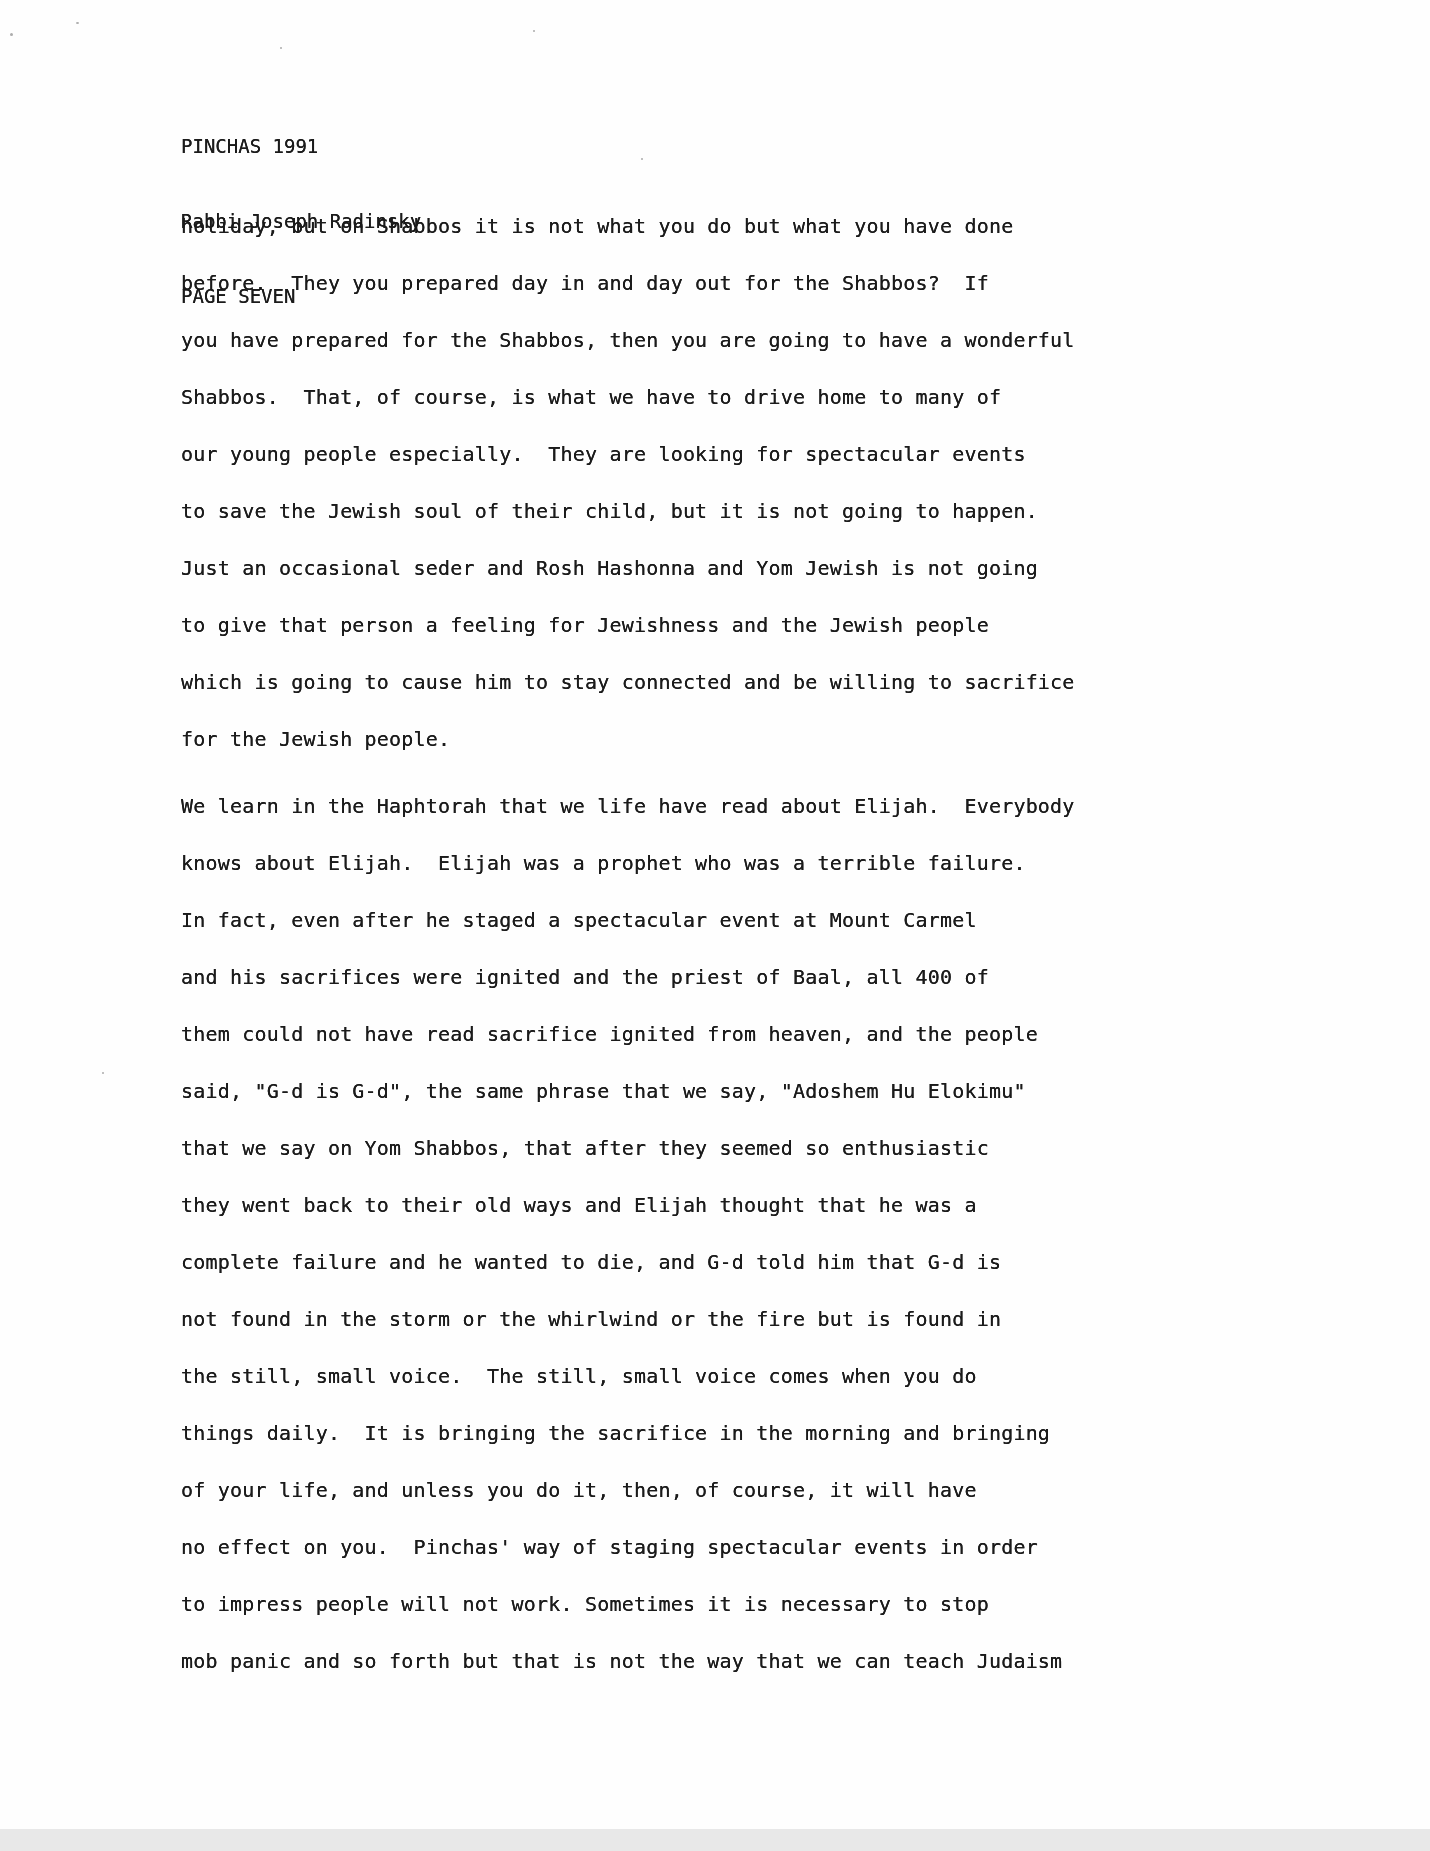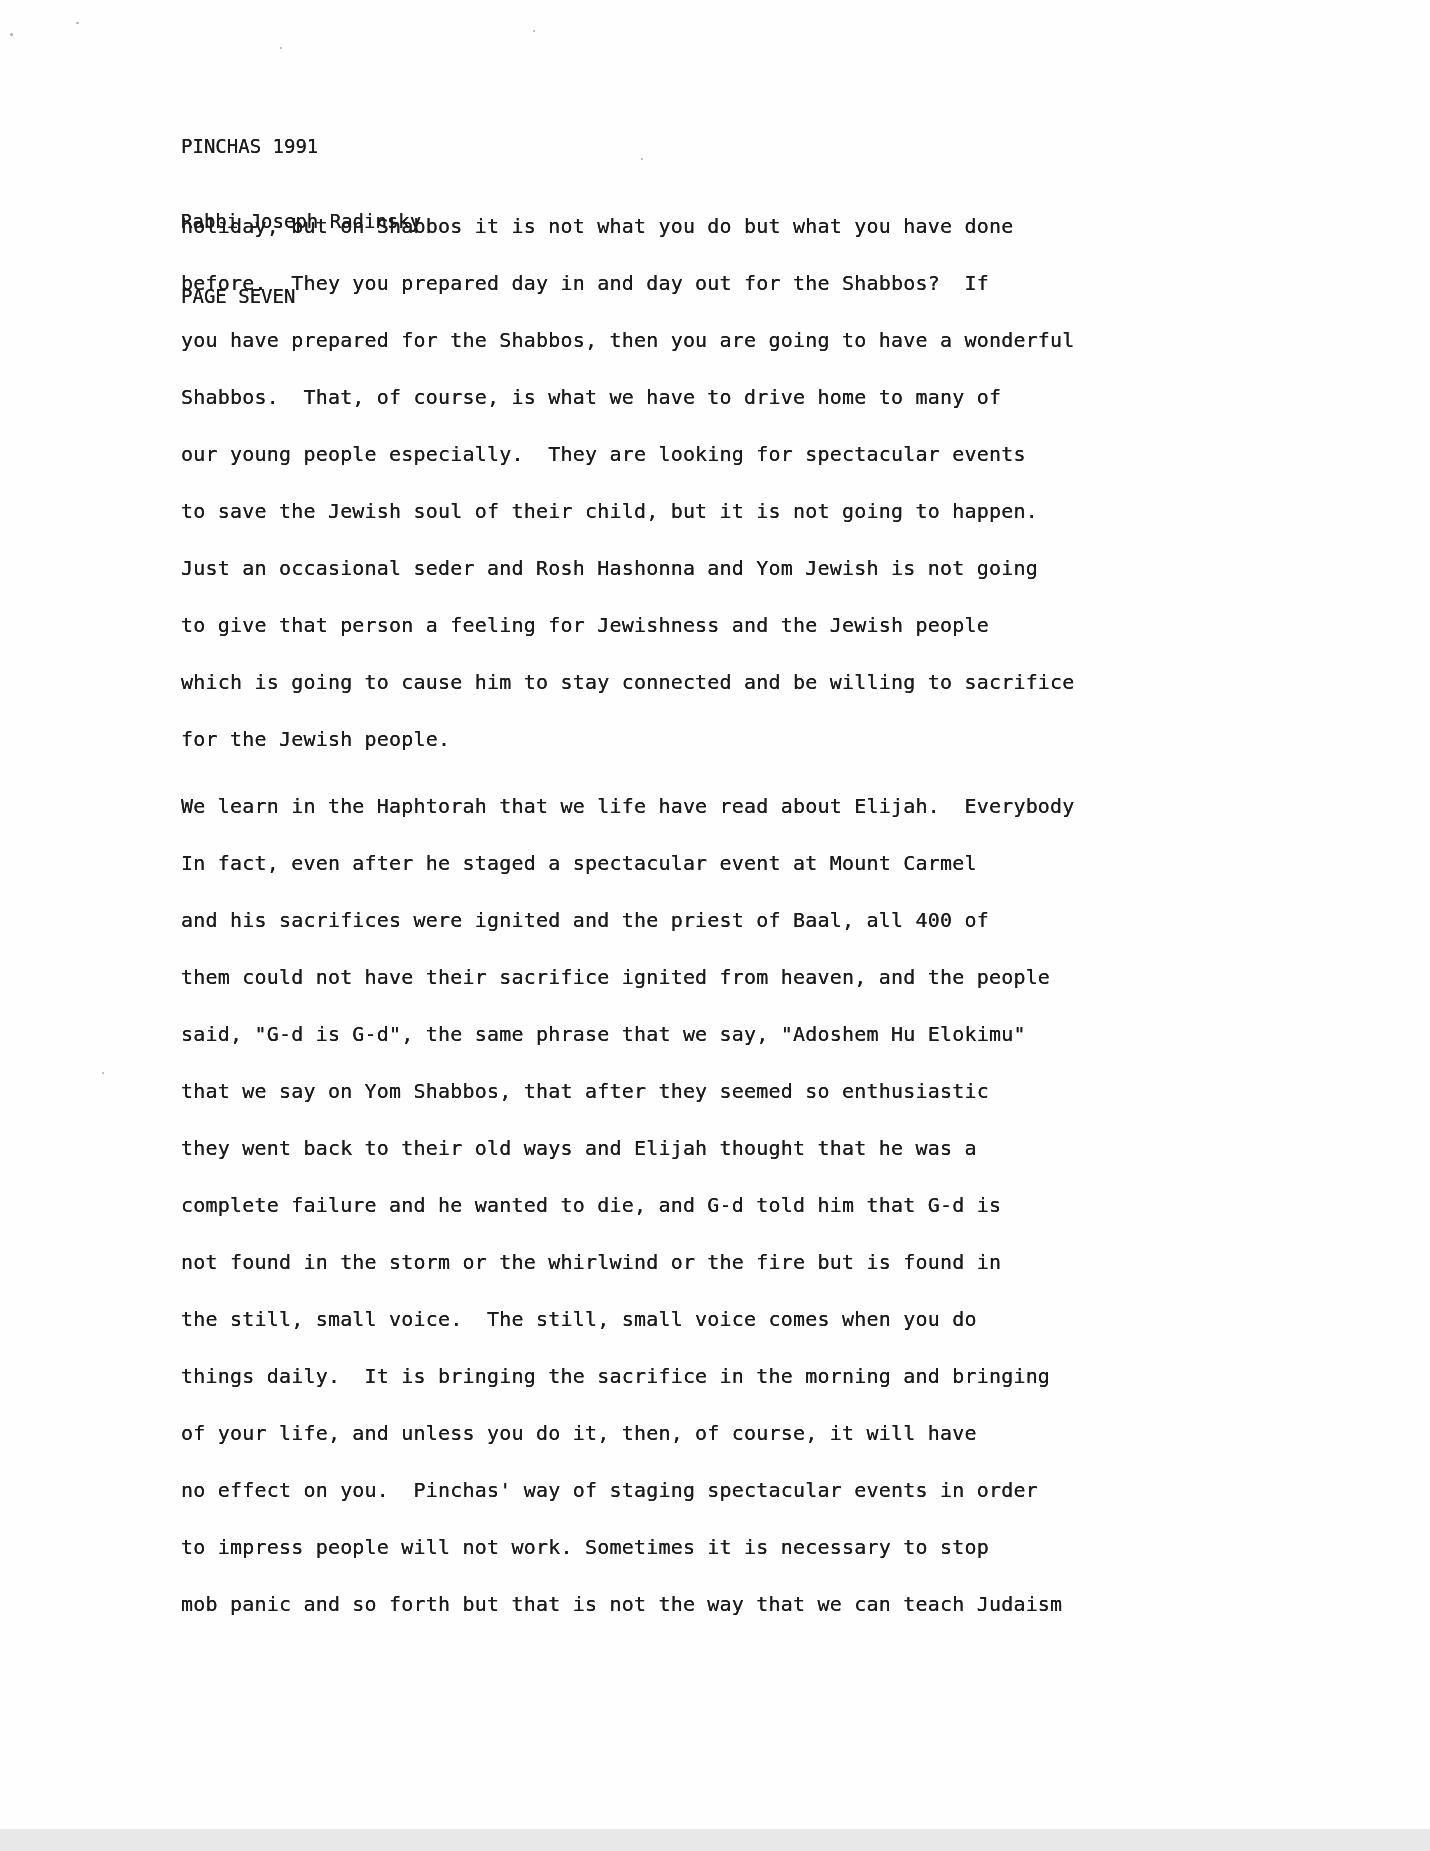--- a/index.html
+++ b/index.html
@@ -76,23 +76,24 @@
       <div class="line">Shabbos.  That, of course, is what we have to drive home to many of</div>
       <div class="line">our young people especially.  They are looking for spectacular events</div>
       <div class="line">to save the Jewish soul of their child, but it is not going to happen.</div>
       <div class="line">Just an occasional seder and Rosh Hashonna and Yom Jewish is not going</div>
       <div class="line">to give that person a feeling for Jewishness and the Jewish people</div>
       <div class="line">which is going to cause him to stay connected and be willing to sacrifice</div>
       <div class="line">for the Jewish people.</div>
     </div>
     <div class="para">
       <div class="line">We learn in the Haphtorah that we life have read about Elijah.  Everybody</div>
+      <div class="line">knows about Elijah.  Elijah was a prophet who was a terrible failure.</div>
       <div class="line">In fact, even after he staged a spectacular event at Mount Carmel</div>
       <div class="line">and his sacrifices were ignited and the priest of Baal, all 400 of</div>
-      <div class="line">them could not have their sacrifice ignited from heaven, and the people</div>
+      <div class="line">them could not have read sacrifice ignited from heaven, and the people</div>
       <div class="line">said, "G-d is G-d", the same phrase that we say, "Adoshem Hu Elokimu"</div>
       <div class="line">that we say on Yom Shabbos, that after they seemed so enthusiastic</div>
       <div class="line">they went back to their old ways and Elijah thought that he was a</div>
       <div class="line">complete failure and he wanted to die, and G-d told him that G-d is</div>
       <div class="line">not found in the storm or the whirlwind or the fire but is found in</div>
       <div class="line">the still, small voice.  The still, small voice comes when you do</div>
       <div class="line">things daily.  It is bringing the sacrifice in the morning and bringing</div>
       <div class="line">of your life, and unless you do it, then, of course, it will have</div>
       <div class="line">no effect on you.  Pinchas' way of staging spectacular events in order</div>
       <div class="line">to impress people will not work. Sometimes it is necessary to stop</div>

